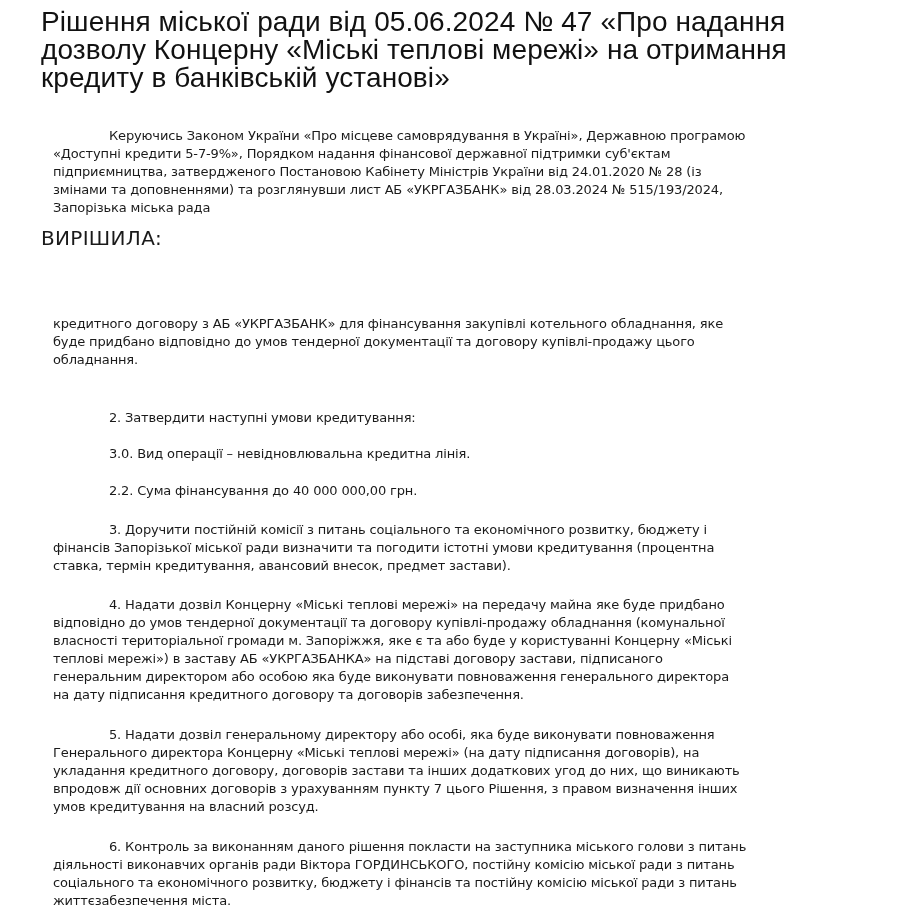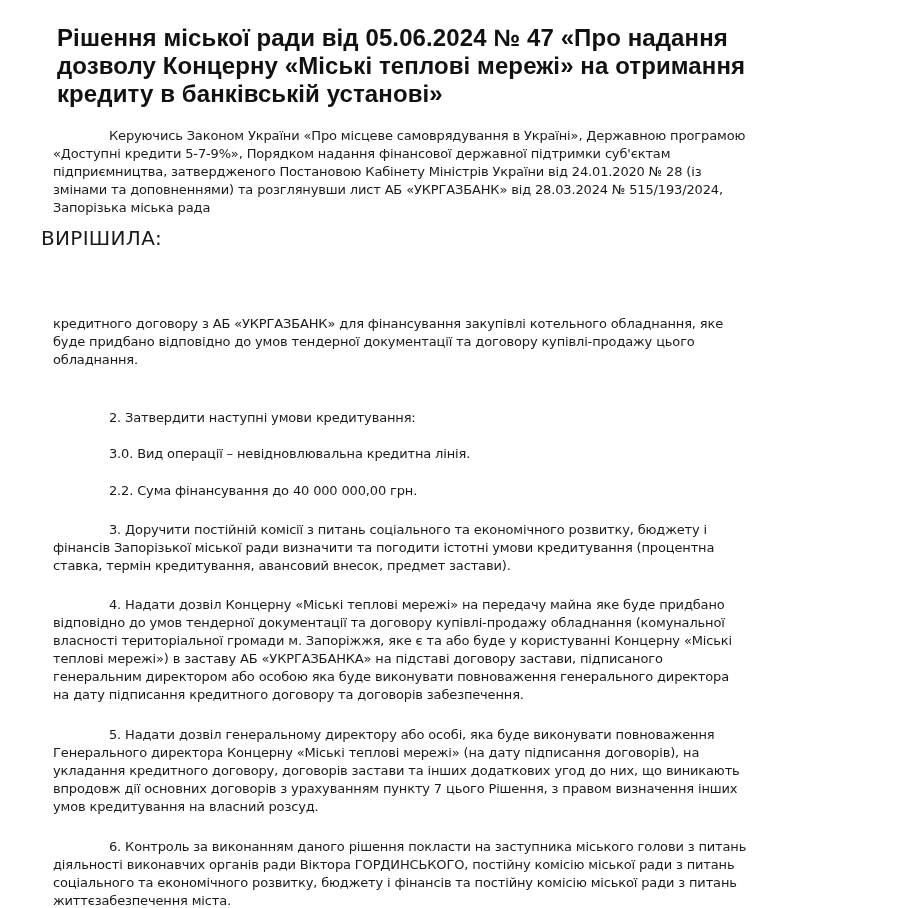--- a/index.html
+++ b/index.html
@@ -1,21 +1,21 @@
 <!DOCTYPE html>
 <html><head>
 <meta charset="utf-8">
 <style>
   html, body { margin: 0; padding: 0; background: #ffffff; }
   body { width: 918px; height: 908px; overflow: hidden; position: relative; color: #1a1a1a; }
   .doc { position: absolute; left: 41px; top: 0; width: 860px; }
   .title {
     font-family: "Liberation Sans", sans-serif;
-    font-size: 24px; line-height: 28px; font-weight: 700; color: #111111;
-    margin: 16px; padding-top: 8px; letter-spacing: 0.1px;
+    font-size: 28px; line-height: 28px; font-weight: 400; color: #111111;
+    margin: 0; padding-top: 8px; letter-spacing: 0.1px;
   }
   .title .ln { display: block; white-space: nowrap; }
   .para {
     font-family: "DejaVu Sans", sans-serif;
     font-size: 13px; line-height: 18px; color: #1a1a1a;
     margin: 12px; position: absolute; left: 0; width: 870px;
     letter-spacing: -0.15px;
   }
   .para .ln { display: block; white-space: nowrap; }
   .para .ln.indent { padding-left: 56px; }

